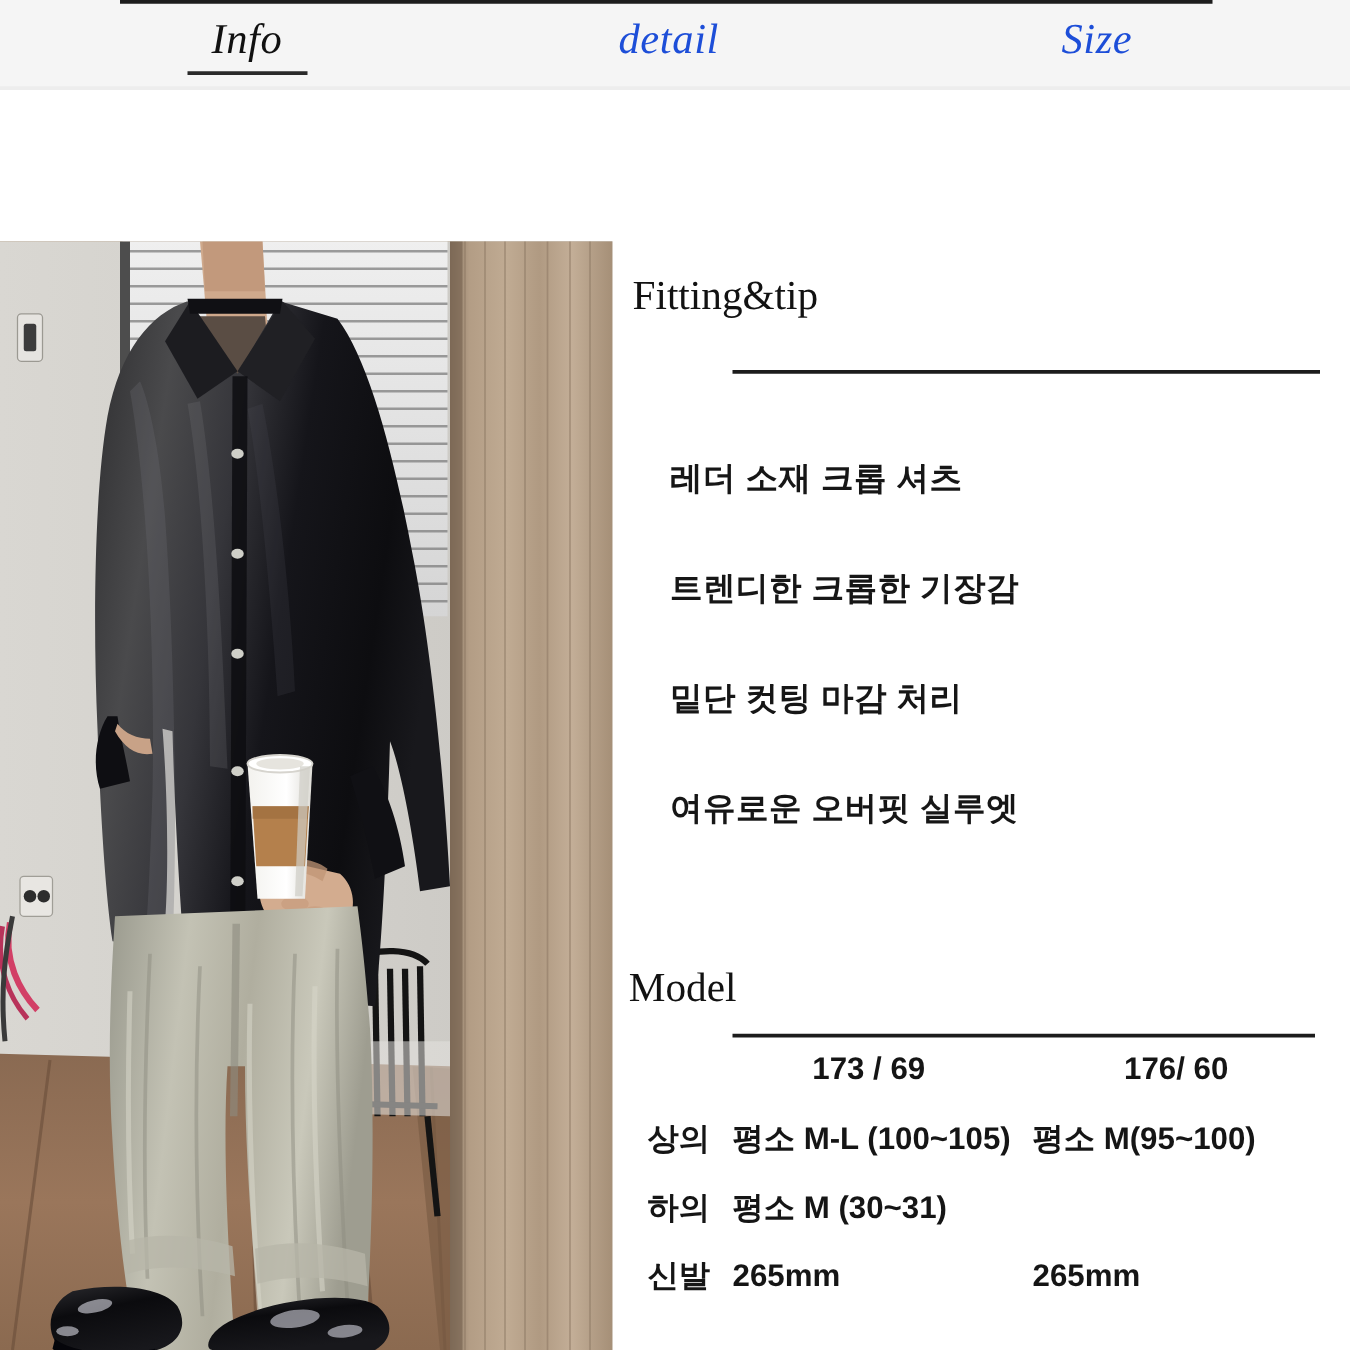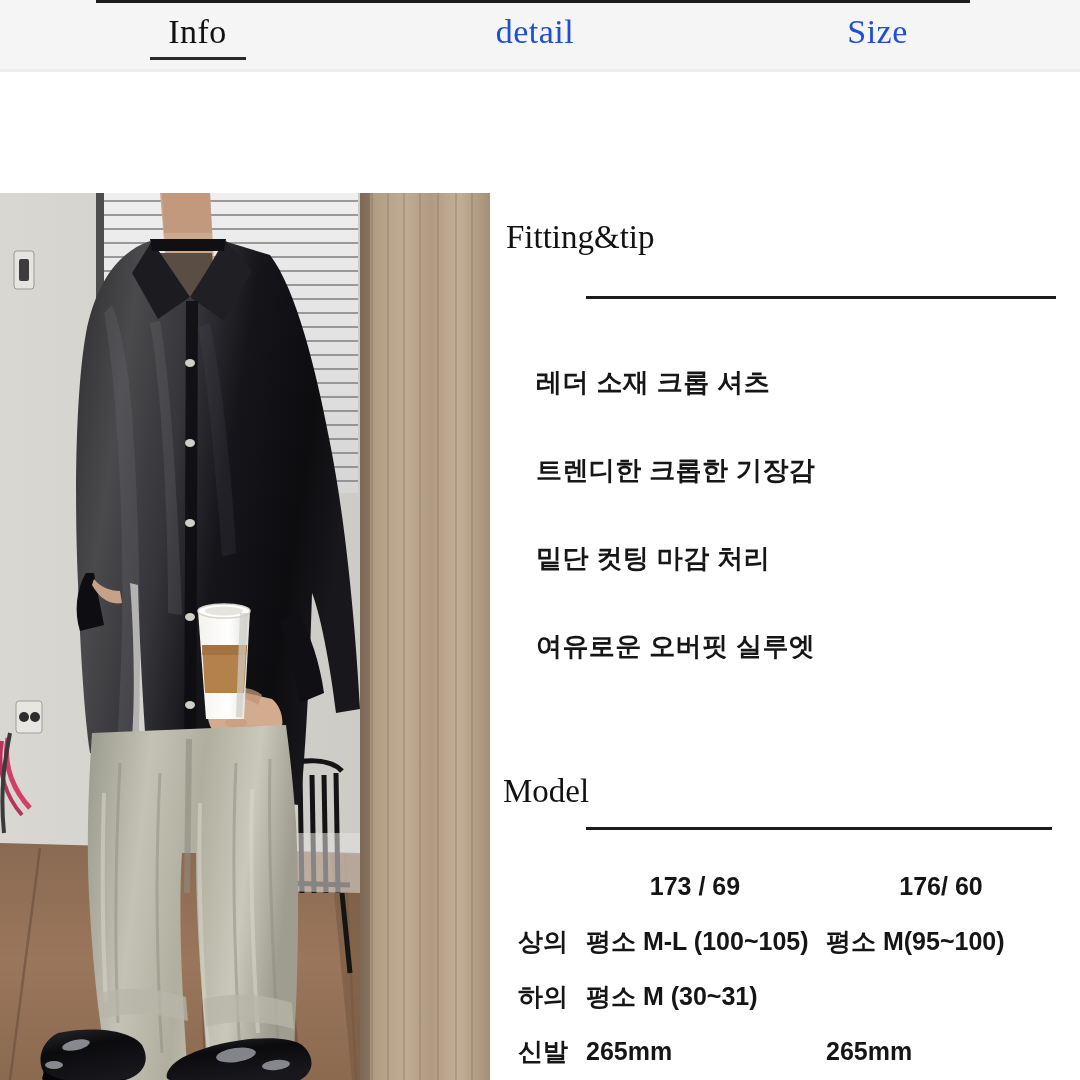--- a/index.html
+++ b/index.html
@@ -36,21 +36,21 @@
     font-family:"Liberation Serif", serif;
     font-size:34px;
     line-height:1;
     letter-spacing:0.5px;
     cursor:pointer;
     user-select:none;
   }
   .tab.t1{ width:395px; }
   .tab.t2{ width:280px; }
   .tab.t3{ width:405px; }
-  .tab-label{ display:block; padding-bottom:6px; }
+  .tab-label{ display:block; padding-bottom:6px;font-style:italic; }
   .tab.active .tab-label{ color:#111111; }
   .tab.inactive .tab-label{ color:#1d4ed8; }
   .tab-underline{
     position:absolute; bottom:9px; left:50%; transform:translateX(-50%);
     width:96px; height:3px; background:#2a2a2a;
   }
 
   
   .photo{
     position:absolute; left:0; top:193px; width:490px; height:887px;
@@ -95,21 +95,21 @@
     line-height:1;
     height:88px;
     white-space:nowrap;
     letter-spacing:0.4px;
   }
 
   
   .mtable{
     position:absolute; left:0px; top:650px; width:590px;
   }
-  .mrow{ display:flex; align-items:flex-end; height:55px; }
+  .mrow{ display:flex; align-items:flex-start; height:55px; }
   .mcell{
     font-size:25px;
     color:#151515;
     white-space:nowrap;
     line-height:1;
   }
   .mcell.lbl{
     width:120px; padding-left:52px;
     font-weight:bold;
   }

